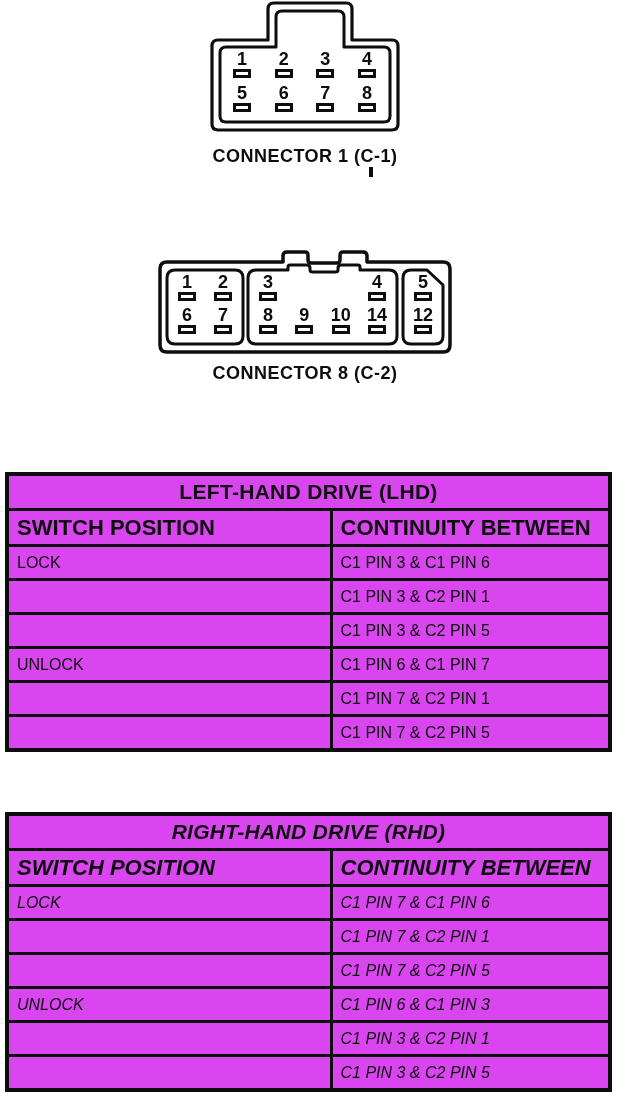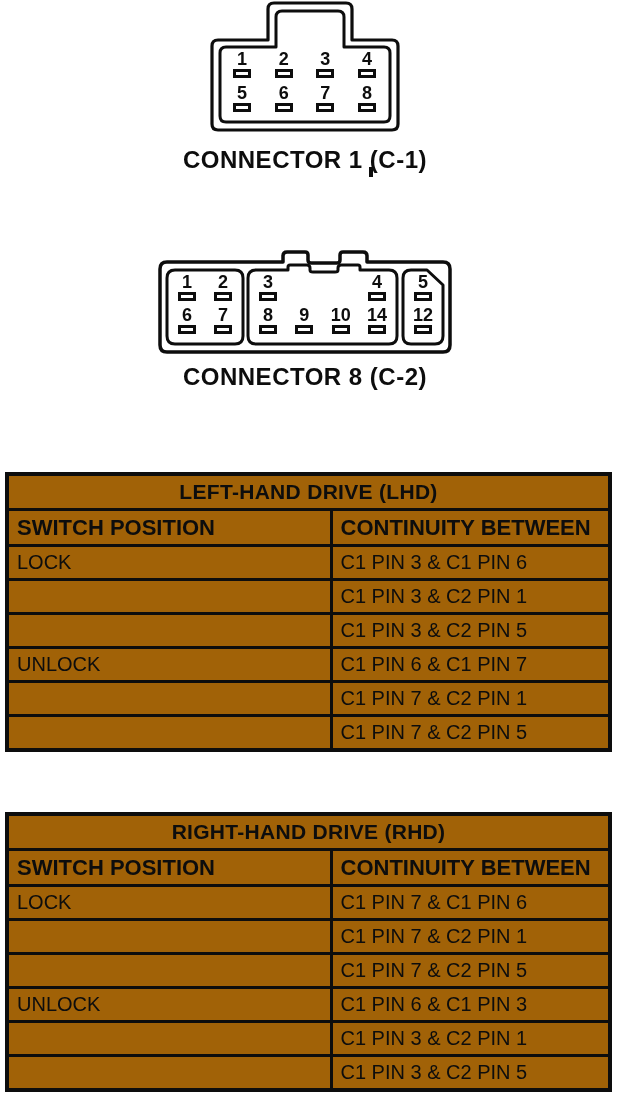--- a/index.html
+++ b/index.html
@@ -11,53 +11,53 @@
     font-family:"Liberation Sans",sans-serif;
     color:#0d0d0d;
   }
   .abs{position:absolute;}
   svg{display:block;}
 
   
   .conn-label{
     position:absolute;left:0;width:610px;
     text-align:center;
-    font-weight:700;font-size:24px;letter-spacing:.5px;
+    font-weight:700;font-size:18px;letter-spacing:.5px;
     color:#0d0d0d;
   }
 
   
   .pin-grid{position:absolute;display:flex;flex-direction:column;justify-content:space-between;}
   .pin-row{display:flex;justify-content:space-between;}
   .pin-col{display:flex;flex-direction:column;justify-content:space-between;align-items:center;}
   .pin{display:flex;flex-direction:column;align-items:center;width:20px;}
   .pin-num{font-weight:700;font-size:18px;line-height:16px;}
   .pin-slot{width:12px;height:3px;border:3px solid #0d0d0d;margin-top:2px;background:#fff;}
 
   
   table.cont{
     position:absolute;left:5px;width:603px;
     border-collapse:collapse;table-layout:fixed;
-    background:#a16207;
+    background:#d946ef;
     border:4px solid #0d0d0d;
   }
   table.cont th, table.cont td{
     border:3px solid #0d0d0d;
     overflow:hidden;white-space:nowrap;
   }
   th.tbl-title{
     font-size:21px;font-weight:700;text-align:center;
     height:30px;letter-spacing:.3px;
   }
   th.col-head{
     font-size:22px;font-weight:700;text-align:left;
     padding:0 0 0 8px;height:33px;
   }
   td.cell{
-    font-size:20px;font-weight:400;
+    font-size:16px;font-weight:400;
     padding:0 0 0 8px;height:31px;
   }
   .artifact{position:absolute;background:#0d0d0d;}
 </style>
 </head>
 <body>
 
 <div class="abs" style="left:205px;top:1px;width:200px;height:132px;">
   <svg width="200" height="132" viewBox="0 0 200 132">
     <path d="M 13 39 L 63 39 L 63 8 Q 63 2 69 2 L 141 2 Q 147 2 147 8 L 147 39 L 187 39 Q 193 39 193 45 L 193 123 Q 193 129 187 129 L 13 129 Q 7 129 7 123 L 7 45 Q 7 39 13 39 Z" fill="none" stroke="#0d0d0d" stroke-width="3.2" stroke-linejoin="round"></path>
@@ -217,21 +217,21 @@
     <td class="cell"></td>
     <td class="cell">C1 PIN 7 &amp; C2 PIN 1</td>
   </tr>
   <tr>
     <td class="cell"></td>
     <td class="cell">C1 PIN 7 &amp; C2 PIN 5</td>
   </tr>
 </tbody>
   </table>
 
-<table class="cont" style="top:812px;">
+<table class="cont" style="top:812px;font-style:italic;">
   <colgroup>
       <col style="width:324px;">
       <col style="width:279px;">
     </colgroup>
   <tbody>
       <tr>
     <th class="tbl-title" colspan="2">RIGHT-HAND DRIVE (RHD)</th>
   </tr>
   <tr>
     <th class="col-head">SWITCH POSITION</th>

